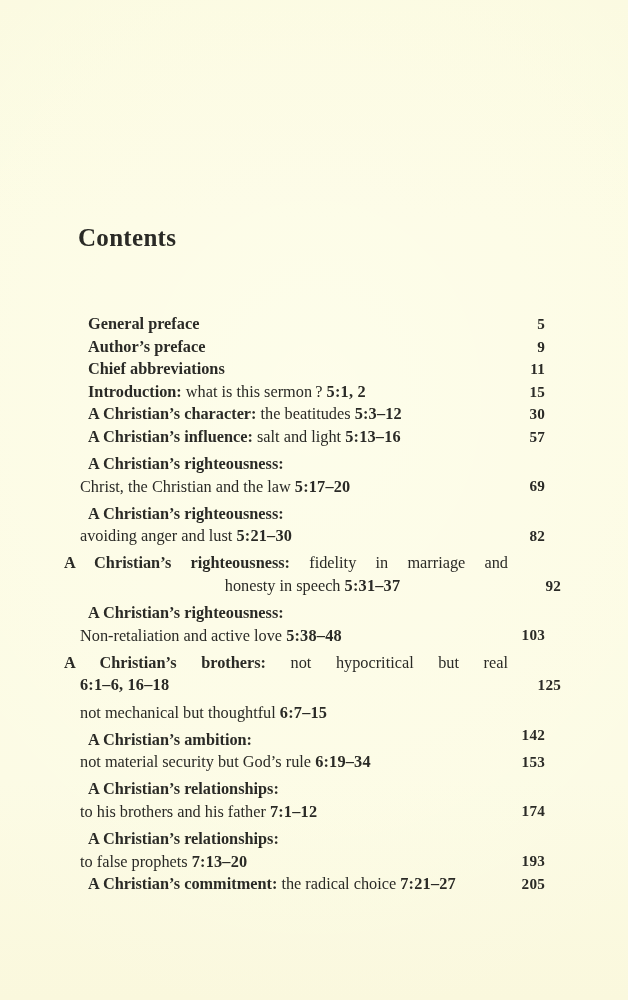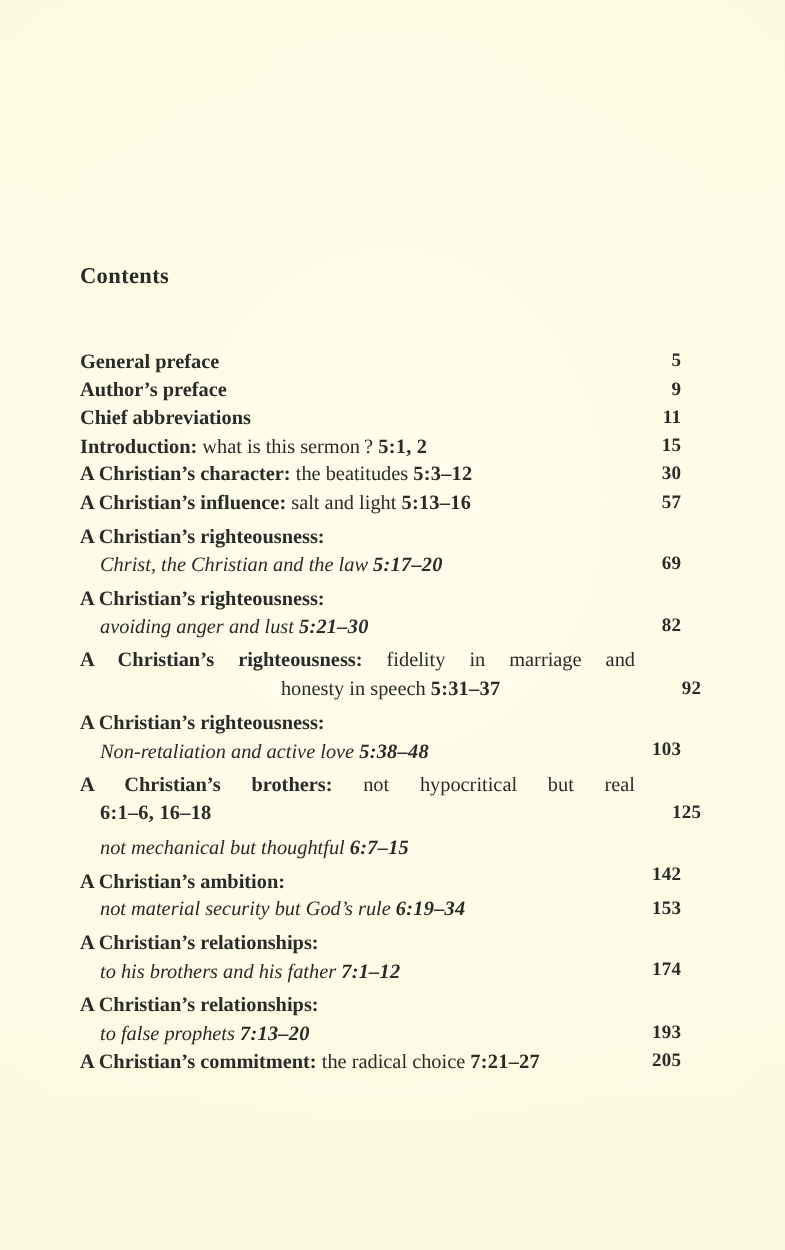--- a/index.html
+++ b/index.html
@@ -26,24 +26,24 @@
   }
 
   .content-wrap {
     position: absolute;
     left: 64px;
     top: 0;
     width: 481px; 
   }
 
   .toc-title {
-    font-size: 18px;
+    font-size: 25px;
     font-weight: bold;
     letter-spacing: 0.3px;
-    margin: 0;
+    margin: 14px;
     padding-top: 211px;
     line-height: 1;
   }
 
   .toc-list {
     margin: 0;
     padding: 0;
     list-style: none;
     padding-top: 49px;
   }
@@ -58,20 +58,21 @@
   
   .toc-entry.multiline {
     margin-top: 4.5px;
   }
 
   
   .line {
     position: relative;
     display: block;
     white-space: nowrap;
+    margin-left: 24px;
   }
 
   .pg {
     position: absolute;
     right: 0;
     font-weight: bold;
     font-size: 15.2px;
     letter-spacing: 0.2px;
     font-variant-numeric: oldstyle-nums;
     font-feature-settings: "onum" 1;
@@ -91,21 +92,20 @@
   .ref {
     font-weight: bold;
     letter-spacing: 0.2px;
   }
 
   
   .cont {
     display: block;
     padding-left: 16px;
     white-space: nowrap;
-    font-style: italic;
   }
 
   
   .just {
     display: block;
     text-align: justify;
     text-align-last: justify;
     width: 444px;            
     white-space: normal;
   }

